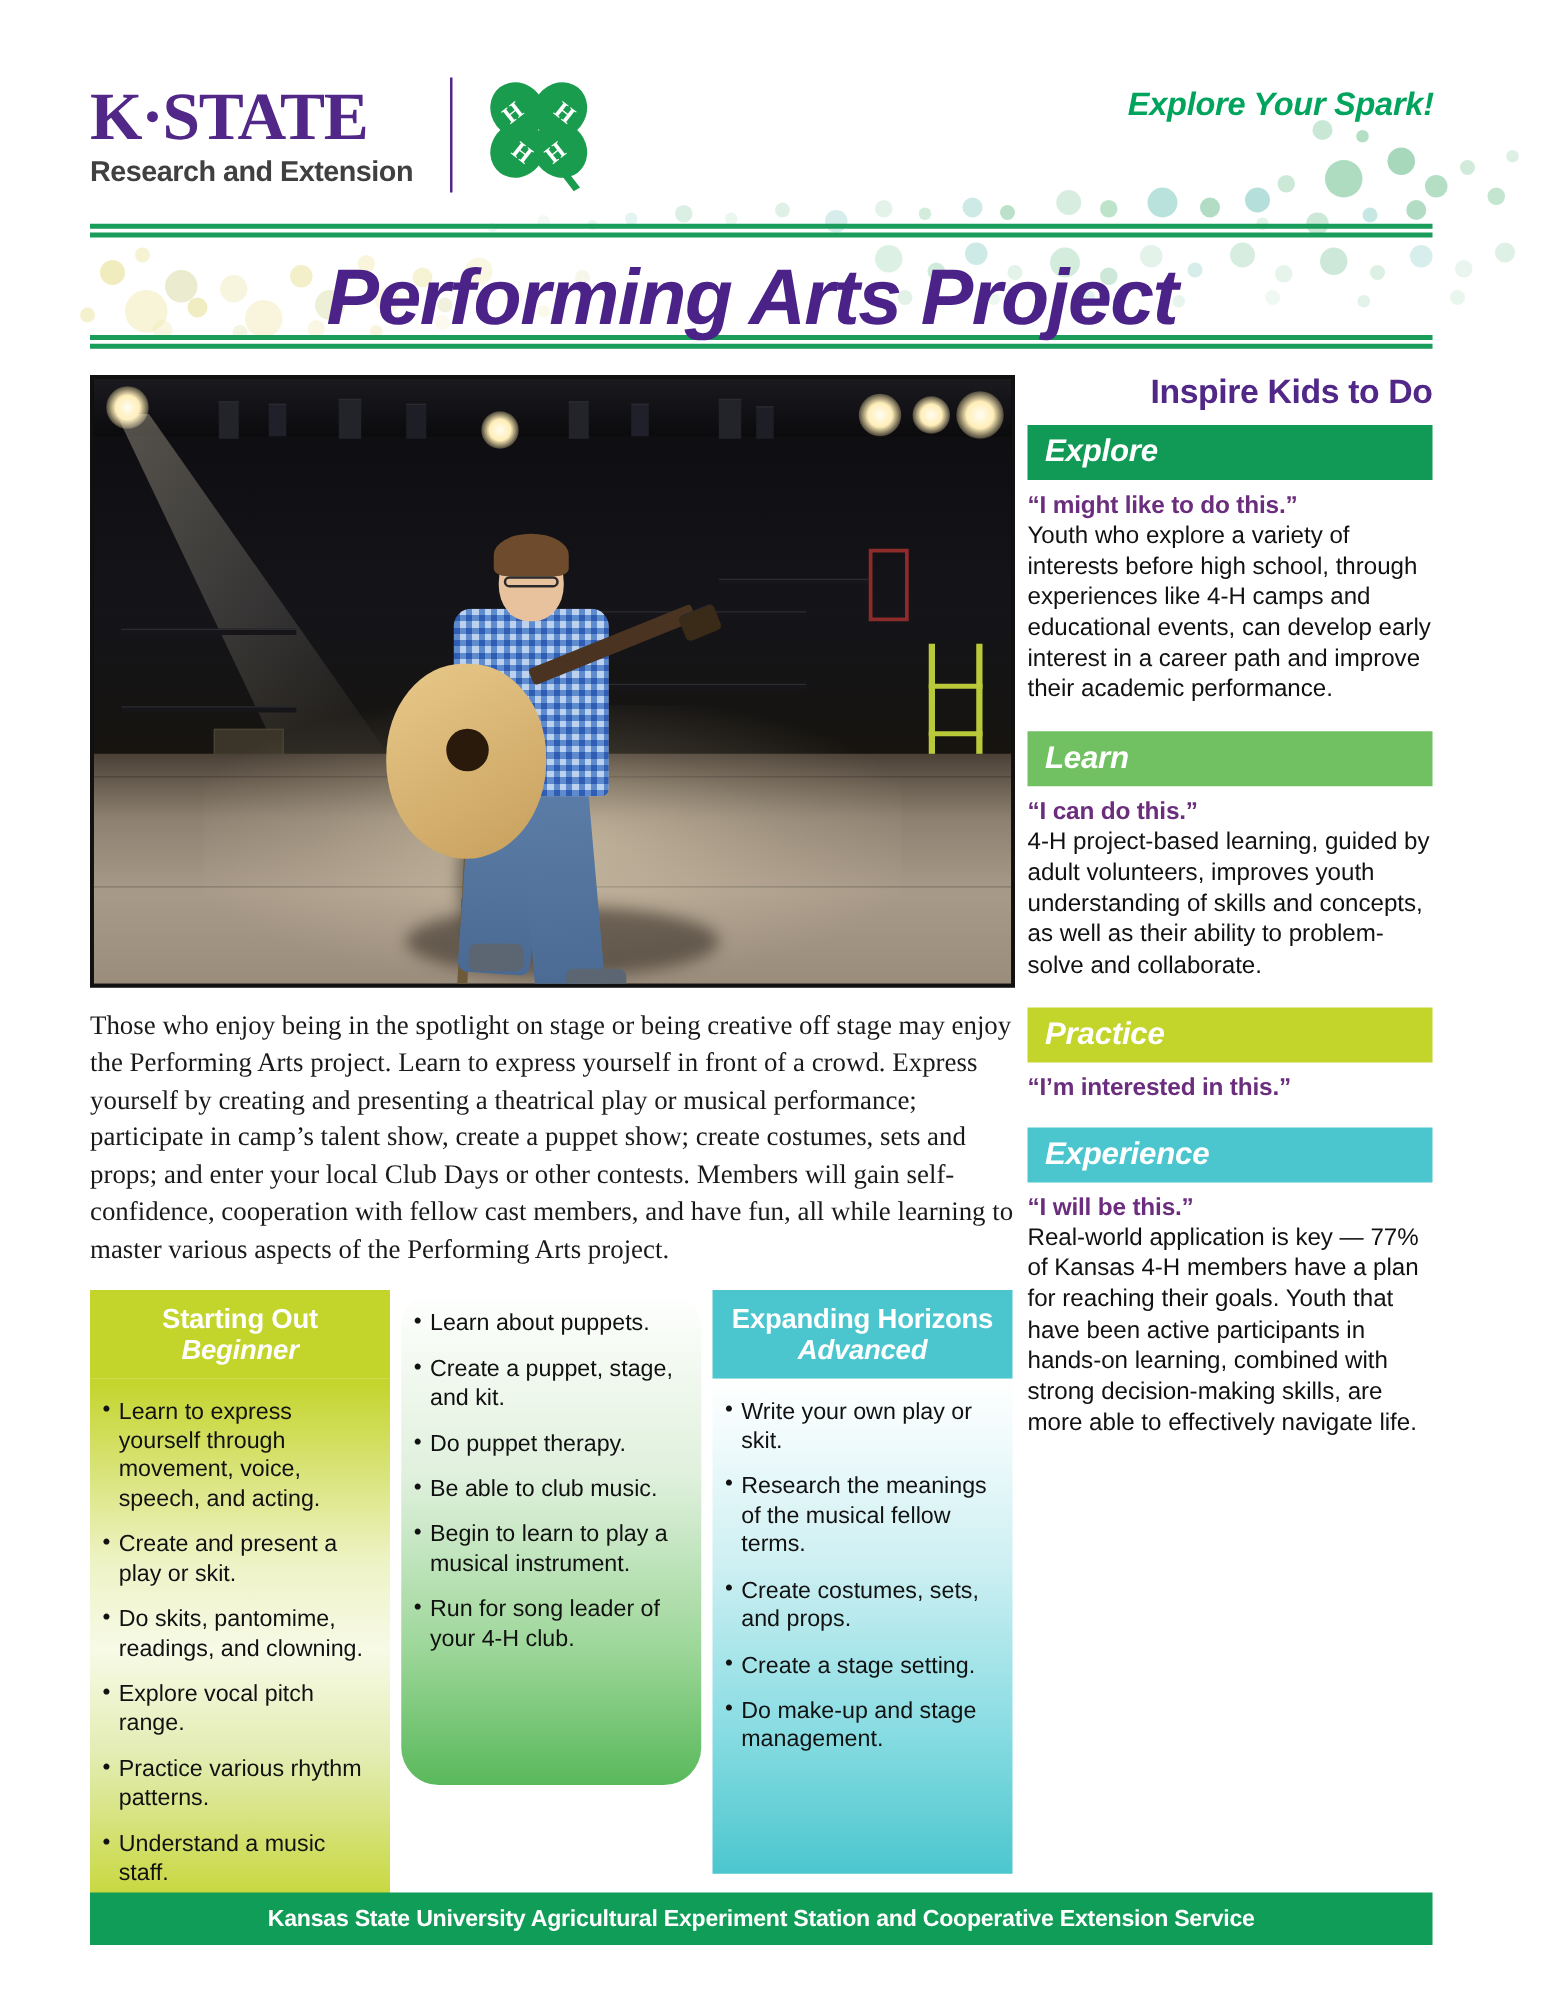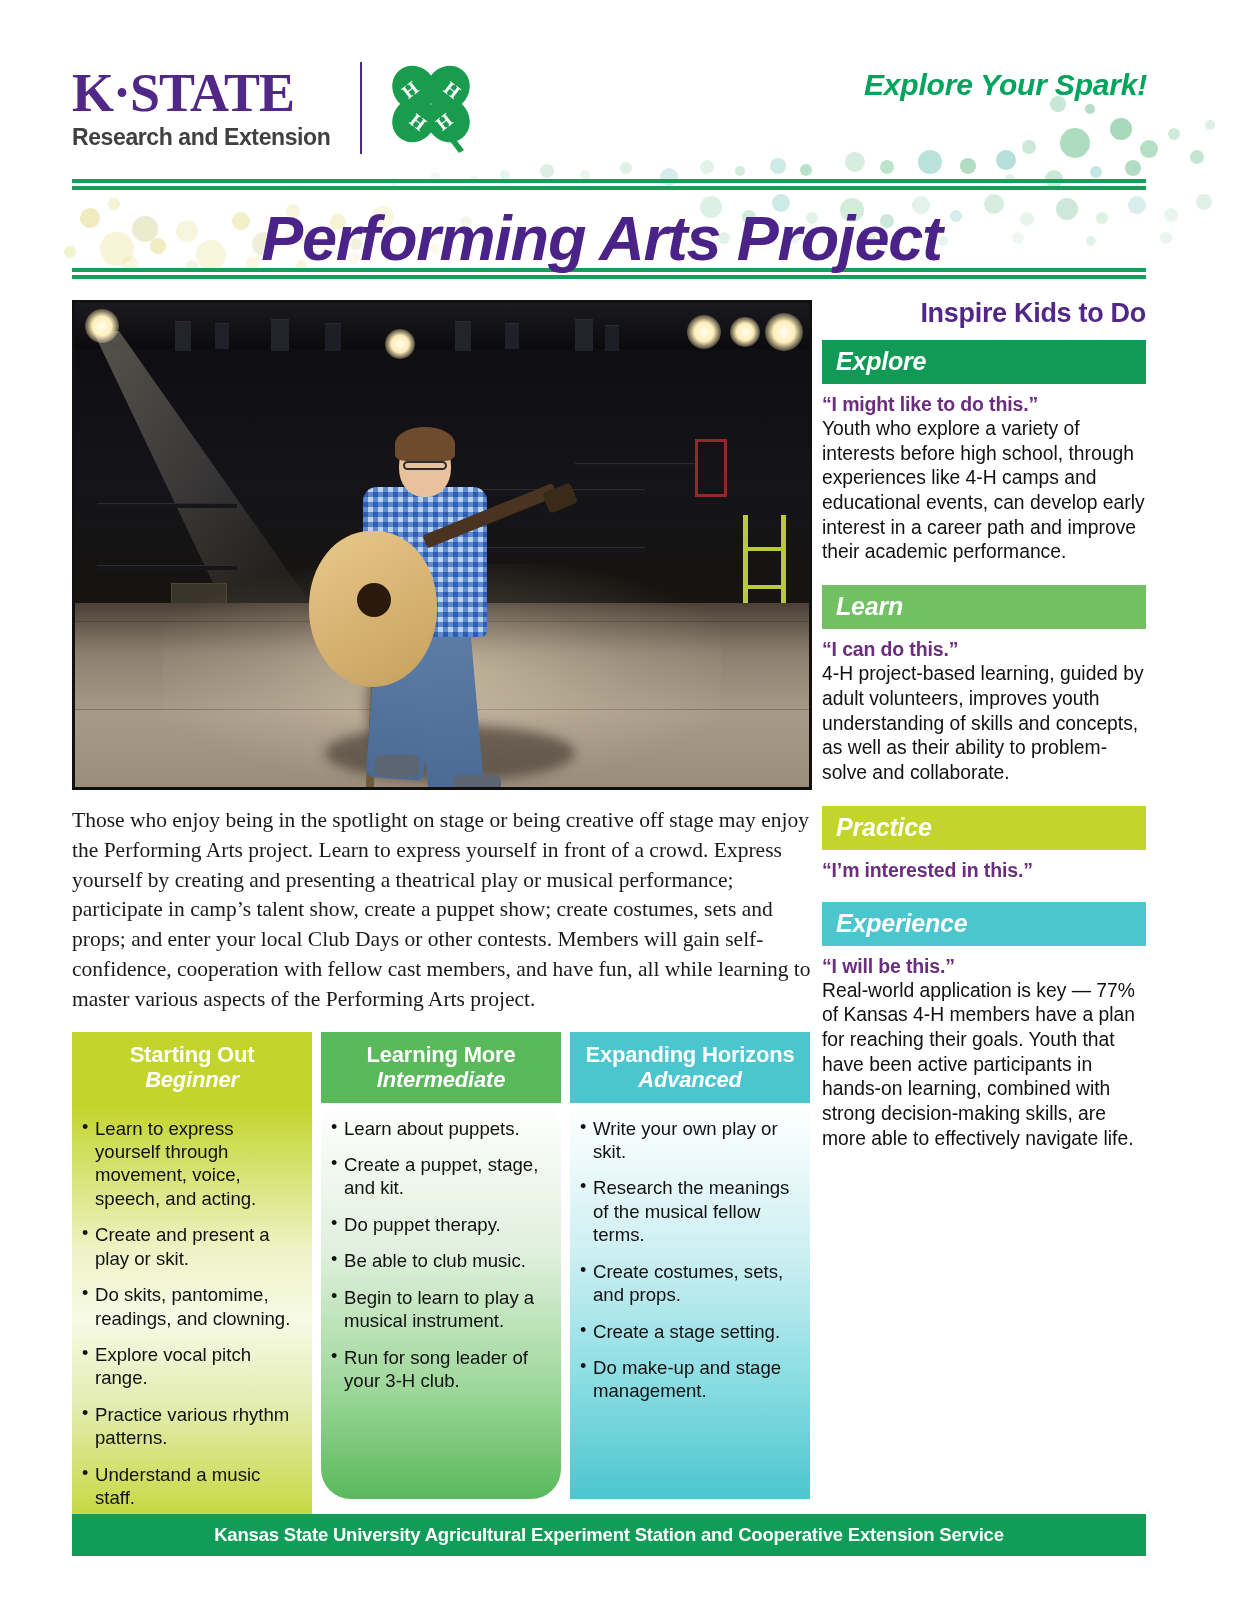--- a/index.html
+++ b/index.html
@@ -37,21 +37,21 @@
   .logo-divider {
     width: 2px; height: 92px;
     background: #512888;
     margin: 0 26px 0 30px;
   }
   .clover-wrap { width: 86px; height: 92px; position: relative; }
 
   .tagline {
     position: absolute; right: 96px; top: 68px;
     color: #00a45c;
-    font-size: 30px;
+    font-size: 26px;
     font-weight: bold;
     font-style: italic;
     letter-spacing: -0.2px;
   }
 
   
   .bubbles { position: absolute; pointer-events: none; }
   .bub { position: absolute; border-radius: 50%; }
 
   
@@ -462,32 +462,28 @@
               <li>Create and present a play or skit.</li>
               <li>Do skits, pantomime, readings, and clowning.</li>
               <li>Explore vocal pitch range.</li>
               <li>Practice various rhythm patterns.</li>
               <li>Understand a music staff.</li>
             </ul>
           </div>
         </div>
 
         <div class="level-col">
-          <div class="level-head" style="background:#59b95b;">
-            <span class="t1">Learning More</span>
-            <span class="t2">Intermediate</span>
-          </div>
           <div class="level-body" style="background:linear-gradient(to bottom,#ffffff 0%,#f2f9f0 16%,#dff0dc 38%,#9ed79a 72%,#59b95b 100%);border-radius:30px;">
             <ul>
               <li>Learn about puppets.</li>
               <li>Create a puppet, stage, and kit.</li>
               <li>Do puppet therapy.</li>
               <li>Be able to club music.</li>
               <li>Begin to learn to play a musical instrument.</li>
-              <li>Run for song leader of your 3-H club.</li>
+              <li>Run for song leader of your 4-H club.</li>
             </ul>
           </div>
         </div>
 
         <div class="level-col">
           <div class="level-head" style="background:#4cc6ce;">
             <span class="t1">Expanding Horizons</span>
             <span class="t2">Advanced</span>
           </div>
           <div class="level-body" style="background:linear-gradient(to bottom,#ffffff 0%,#eefafb 14%,#cdeff2 38%,#8adde3 70%,#4cc6ce 100%);">

